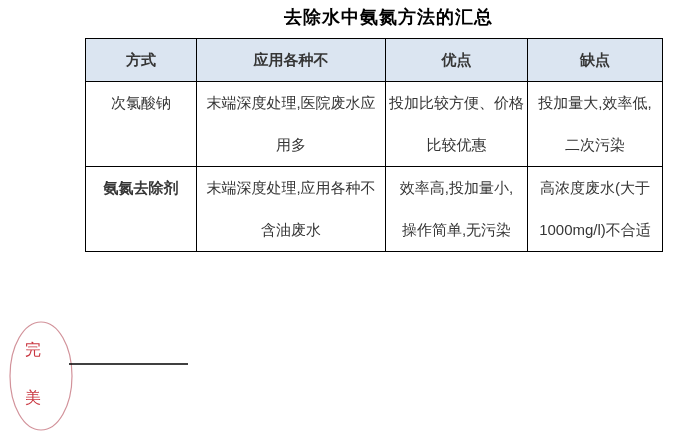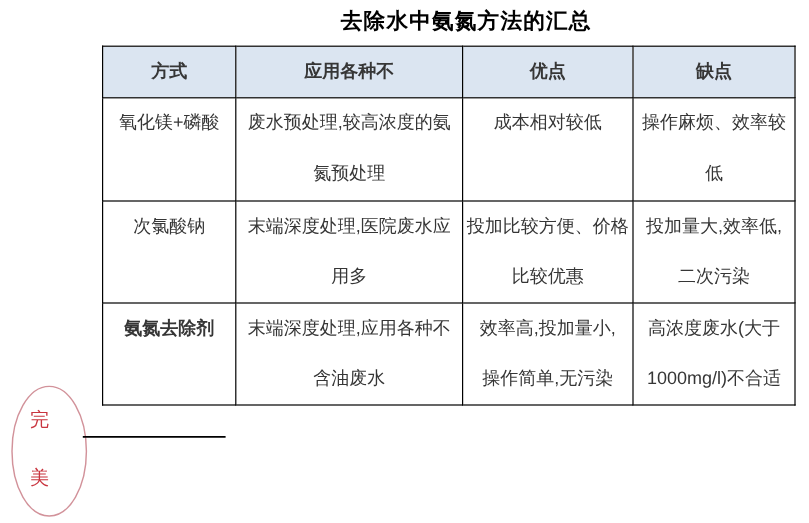--- a/index.html
+++ b/index.html
@@ -87,27 +87,20 @@
     </colgroup>
     <thead>
       <tr class="header-row">
         <th>方式</th>
         <th>应用各种不</th>
         <th>优点</th>
         <th>缺点</th>
       </tr>
     </thead>
     <tbody>
-      <tr class="row-0">
-        <td>氧化镁+磷酸</td>
-        <td>废水预处理,较高浓度的氨
-氮预处理</td>
-        <td>成本相对较低</td>
-        <td>操作麻烦、效率较低</td>
-      </tr>
       <tr class="row-2">
         <td>次氯酸钠</td>
         <td>末端深度处理,医院废水应
 用多</td>
         <td>投加比较方便、价格
 比较优惠</td>
         <td>投加量大,效率低,
 二次污染</td>
       </tr>
       <tr class="row-3">

